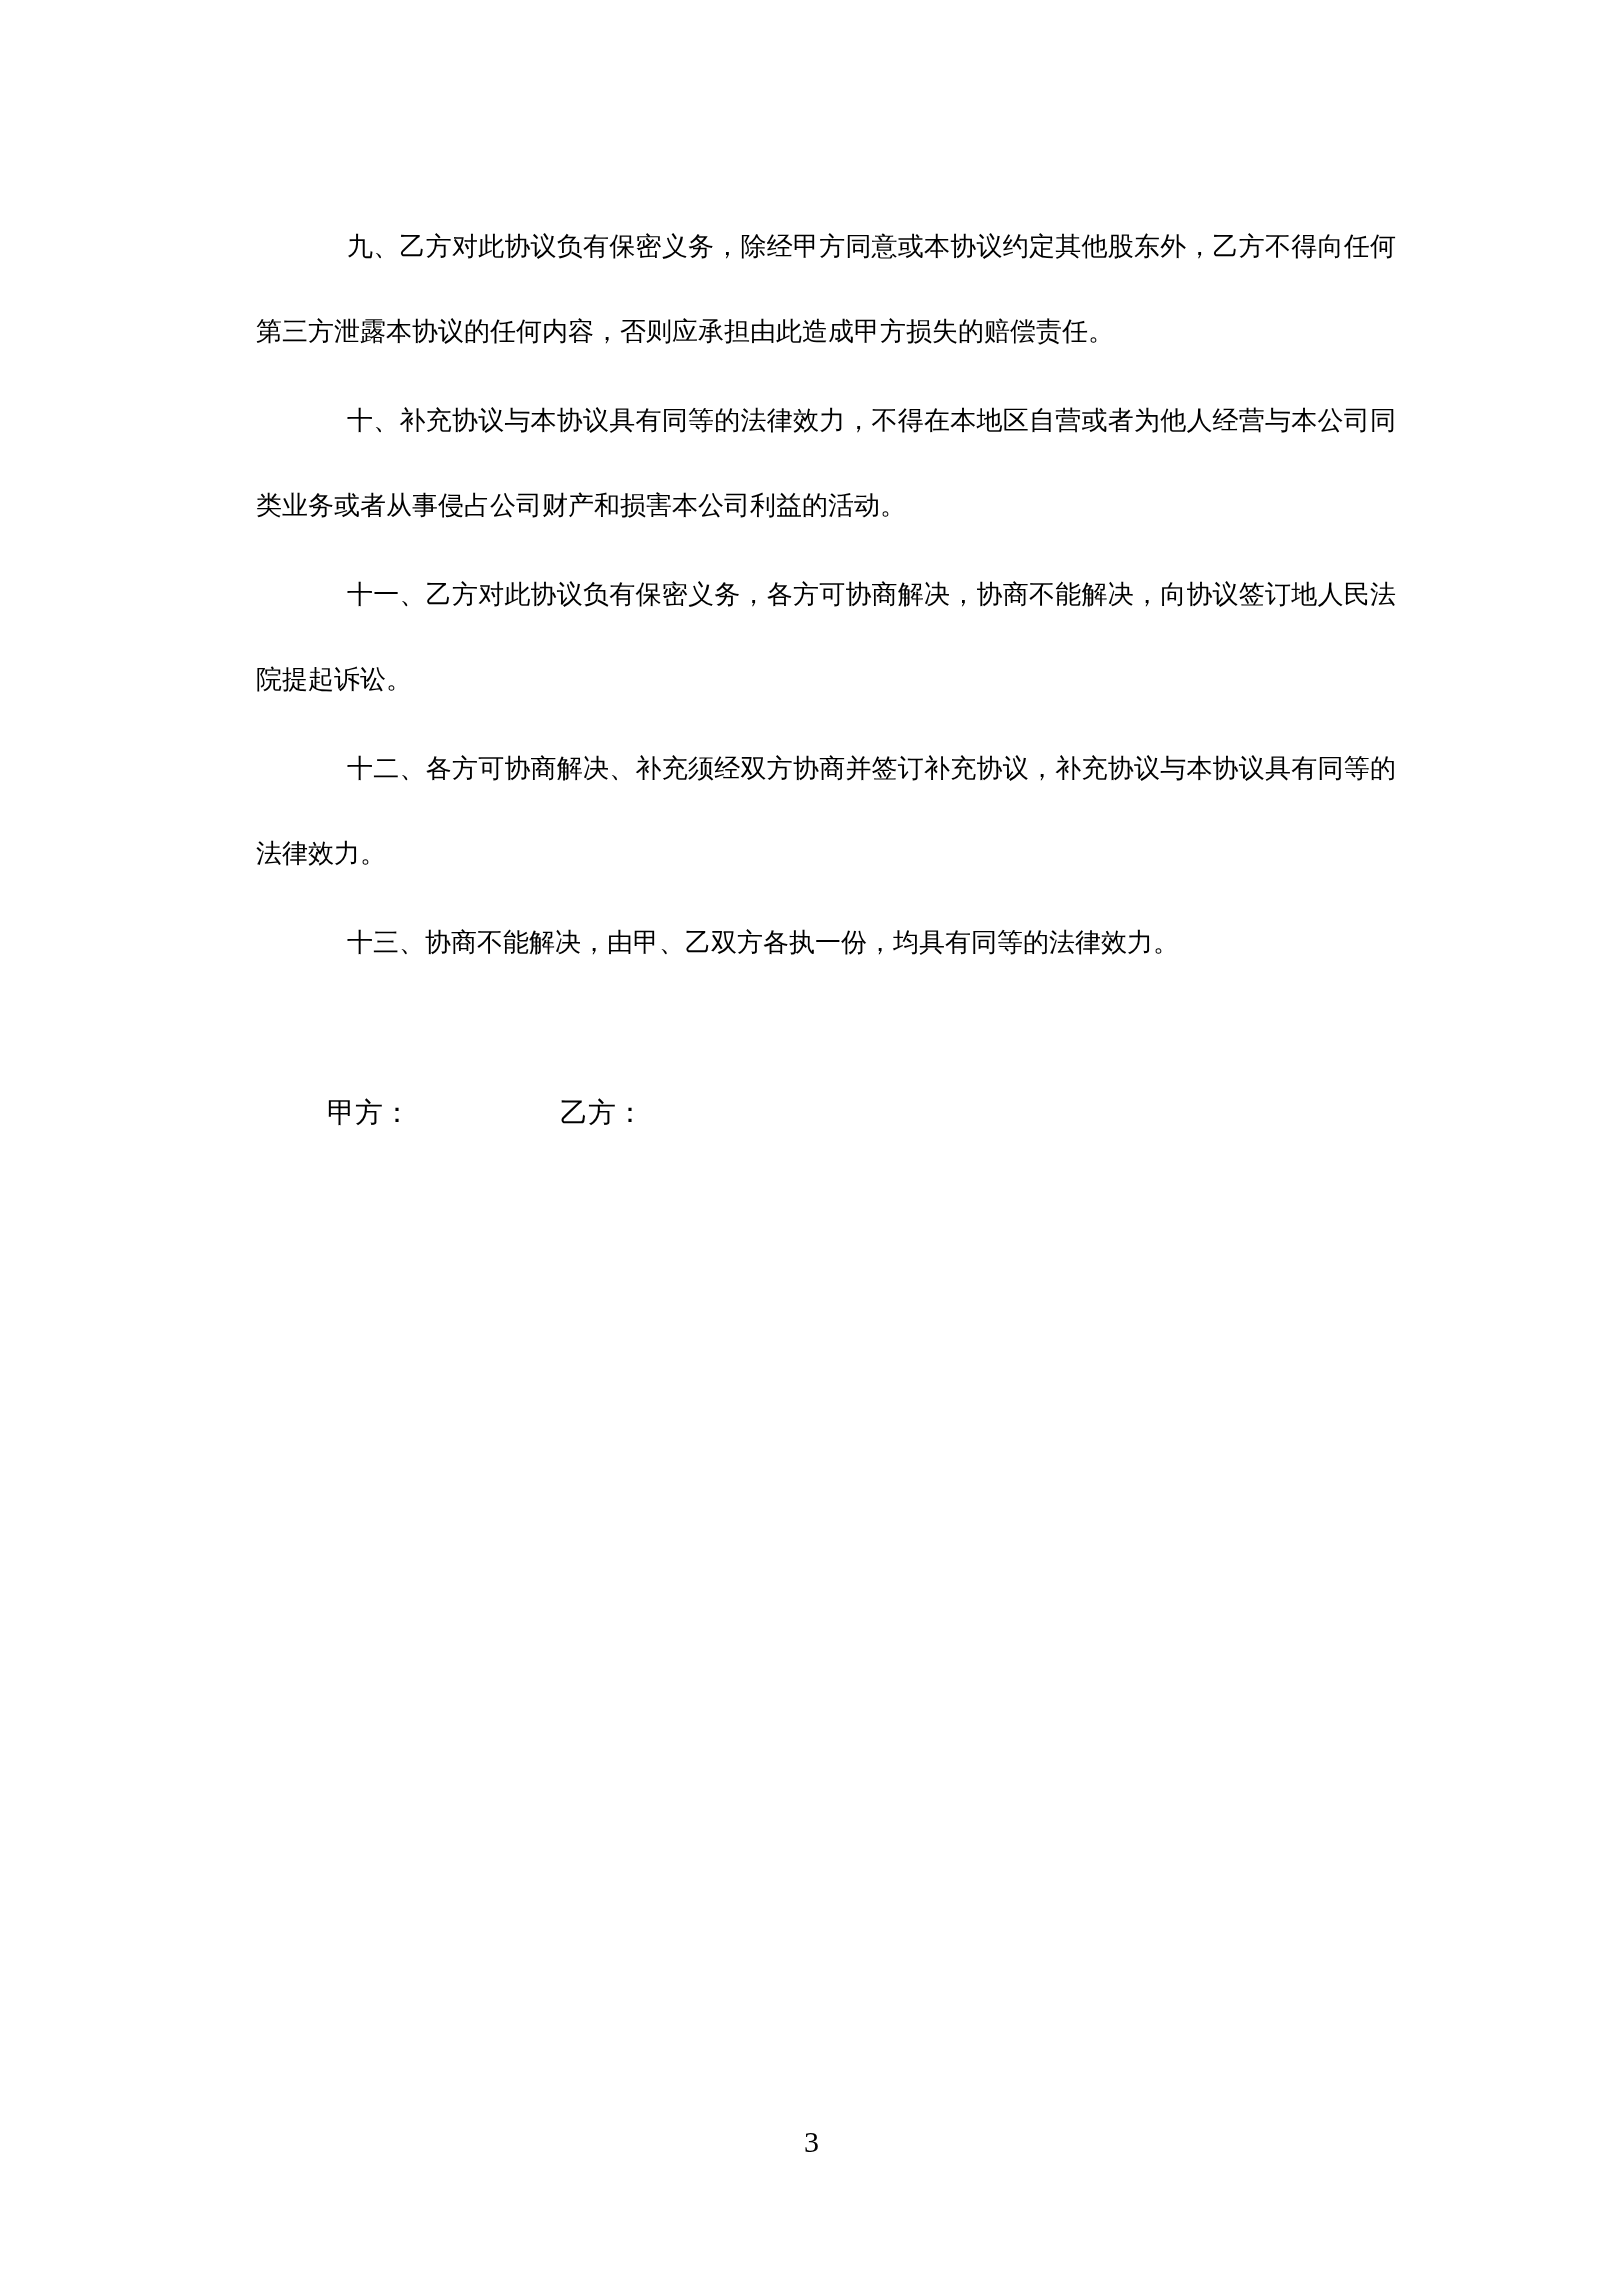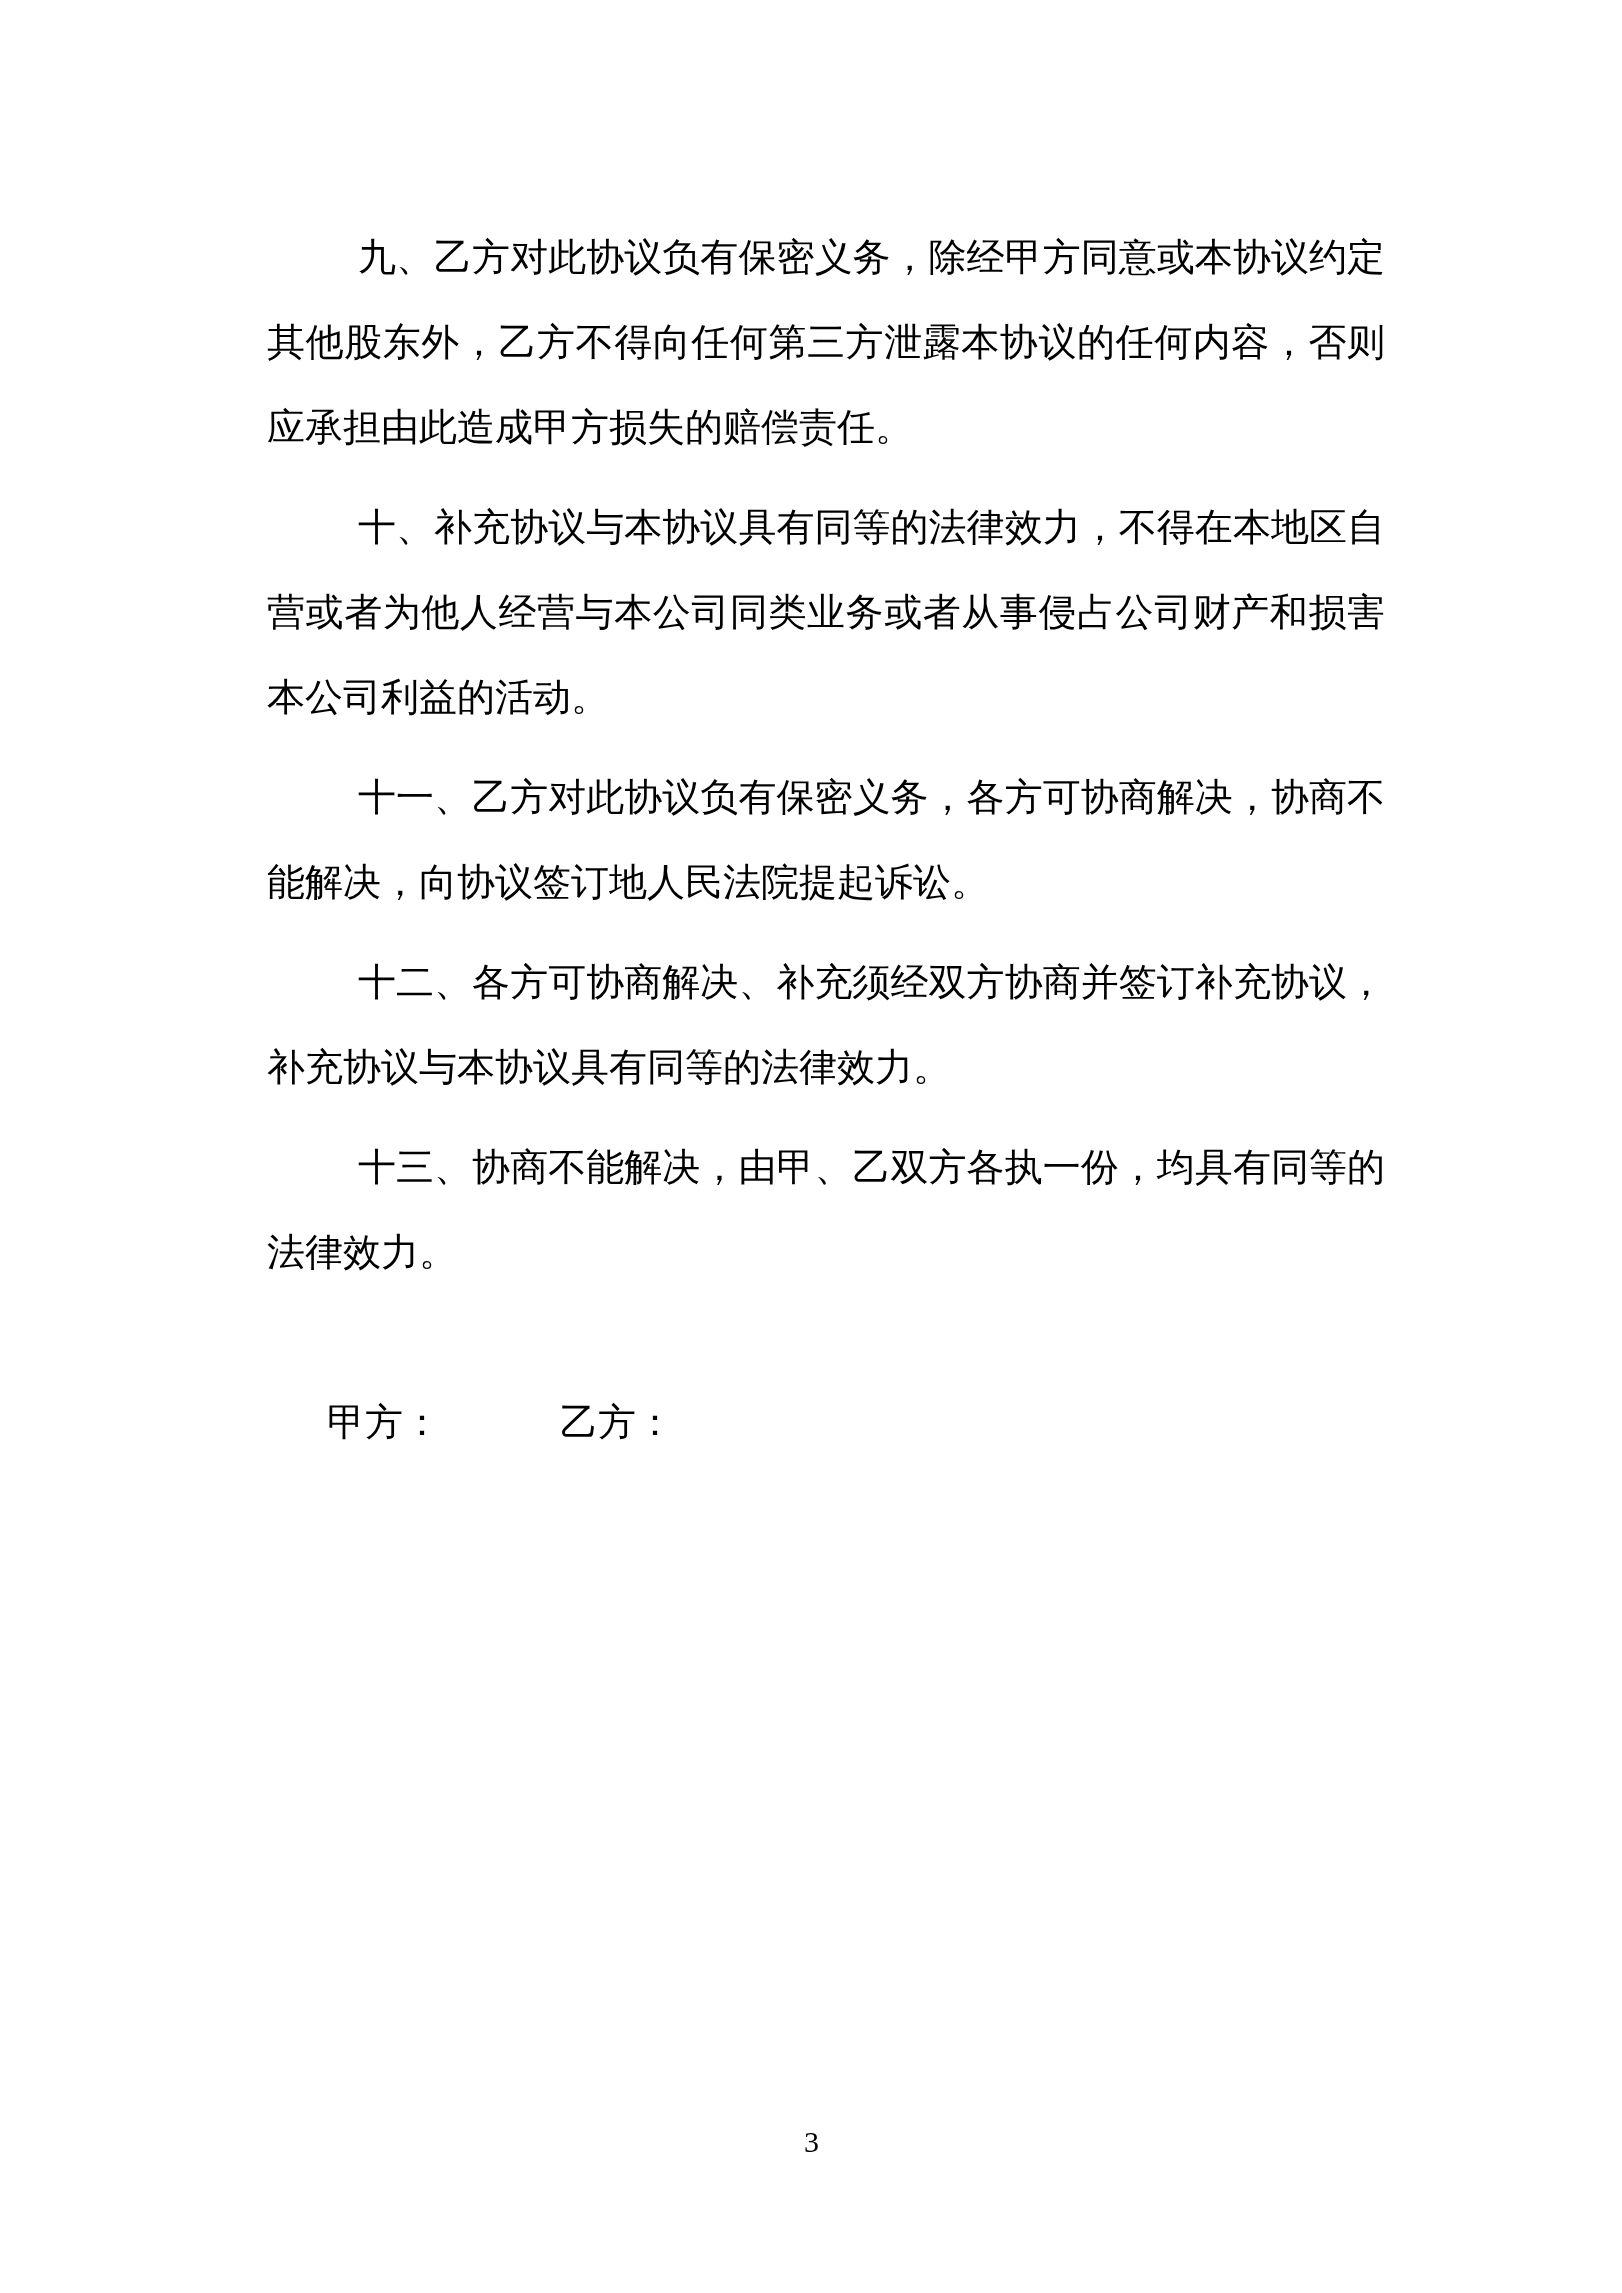--- a/index.html
+++ b/index.html
@@ -16,30 +16,30 @@
     font-family: "Liberation Serif", "DejaVu Serif", serif;
     overflow: hidden;
   }
   .content {
     position: absolute;
     left: 252px;
     top: 200px;
     width: 1148px;
   }
   .clause {
-    margin: 15px;
-    font-size: 38px;
+    margin: 4px;
+    font-size: 26px;
     line-height: 85px;
     text-align: justify;
     text-indent: 91px;
     word-break: break-all;
   }
   .sig-block {
     margin-top: 85px;
-    font-size: 38px;
+    font-size: 28px;
     line-height: 85px;
   }
   .sig-row {
     margin: 0 0 0 75px;
   }
   .sig-col {
     display: inline-block;
     width: 233px;
   }
   .page-footer {

